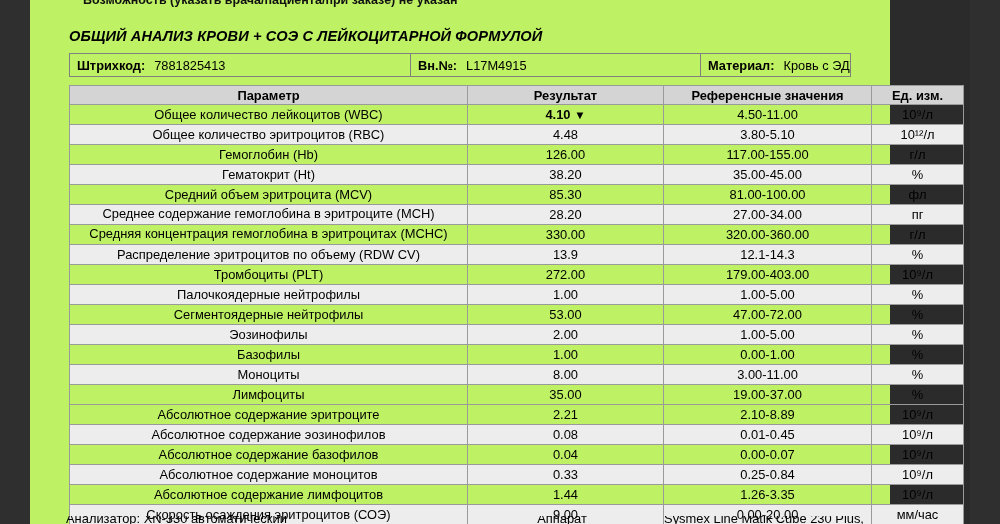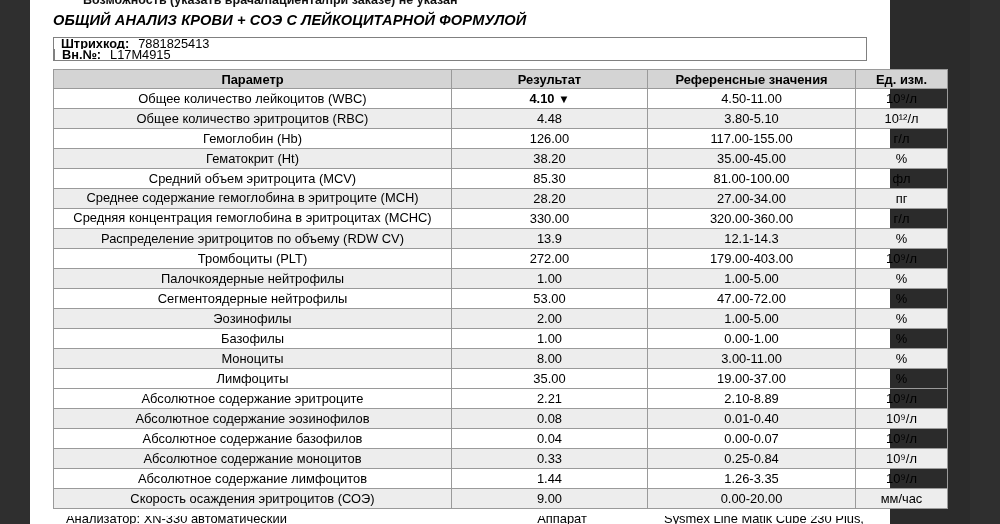--- a/index.html
+++ b/index.html
@@ -12,23 +12,23 @@
     height: 524px;
     overflow: hidden;
     font-family: "Liberation Sans", sans-serif;
   }
   .page {
     position: absolute;
     left: 30px;
     top: 0;
     width: 860px;
     height: 524px;
-    background: #ffffff;
+    background: #bef264;
     box-sizing: border-box;
-    padding: 0;
+    padding: 16px;
   }
   .side-dark-left {
     position: absolute;
     left: 0; top: 0; width: 30px; height: 524px;
     background: #2f2f2f;
   }
   .side-dark-right {
     position: absolute;
     left: 970px; top: 0; width: 30px; height: 524px;
     background: #2f2f2f;
@@ -55,21 +55,20 @@
     letter-spacing: 0.1px;
     font-style: italic;
   }
   .meta {
     margin: 9px 23px 0 23px;
     display: flex;
     border: 1px solid #808080;
     box-sizing: border-box;
     height: 24px;
     font-size: 12.8px;
-    flex-direction: column;
   }
   .meta .cell {
     display: flex;
     align-items: center;
     padding: 0 7px;
     box-sizing: border-box;
     overflow: hidden;
     white-space: nowrap;
   }
   .meta .cell + .cell { border-left: 1px solid #808080; }
@@ -271,21 +270,21 @@
         </tr>
         <tr>
           <td class="param">Абсолютное содержание эритроците</td>
           <td class="res"><span>2.21</span></td>
           <td class="ref">2.10-8.89</td>
           <td class="unit">10⁹/л</td>
         </tr>
         <tr class="alt">
           <td class="param">Абсолютное содержание эозинофилов</td>
           <td class="res"><span>0.08</span></td>
-          <td class="ref">0.01-0.40</td>
+          <td class="ref">0.01-0.45</td>
           <td class="unit">10⁹/л</td>
         </tr>
         <tr>
           <td class="param">Абсолютное содержание базофилов</td>
           <td class="res"><span>0.04</span></td>
           <td class="ref">0.00-0.07</td>
           <td class="unit">10⁹/л</td>
         </tr>
         <tr class="alt">
           <td class="param">Абсолютное содержание моноцитов</td>

